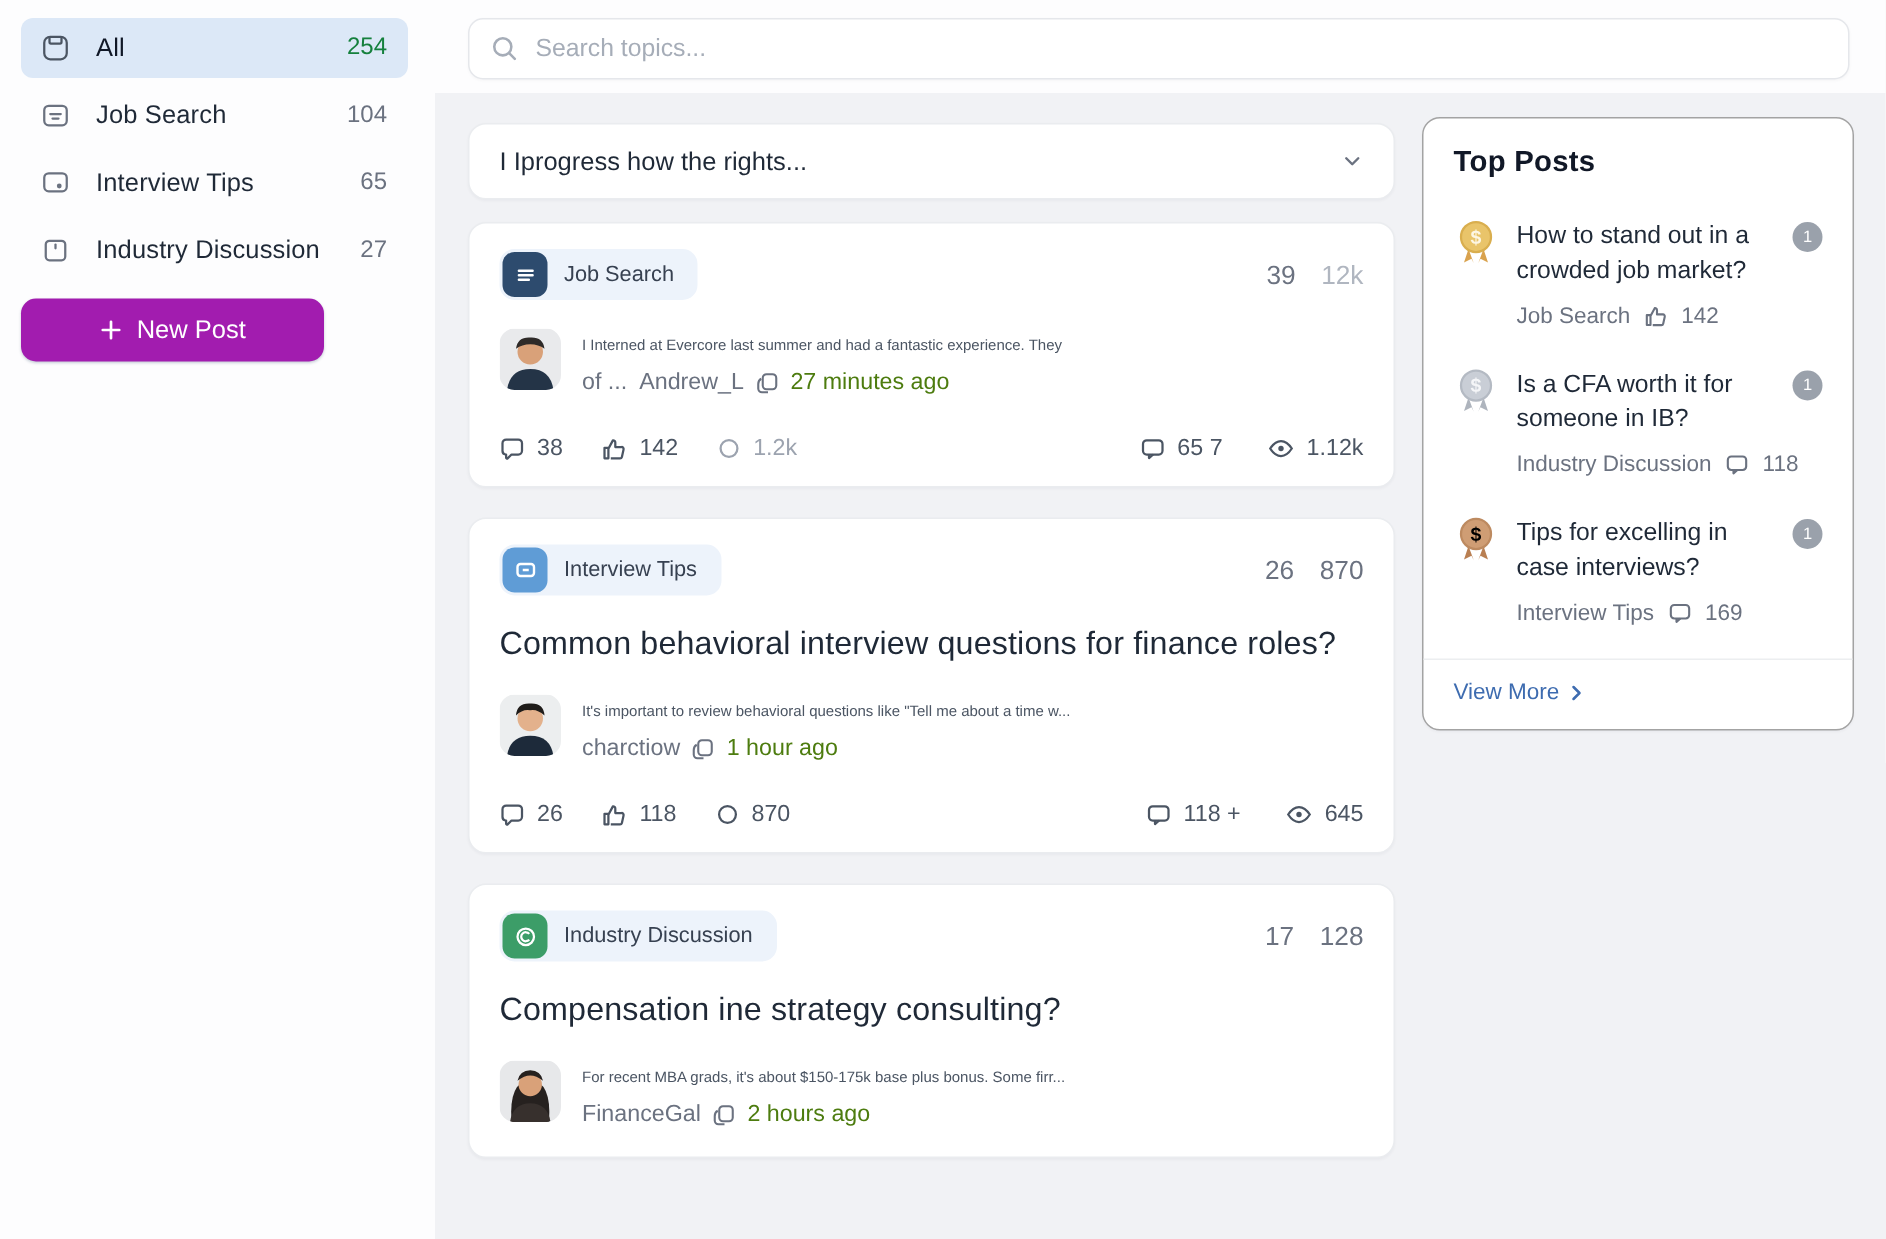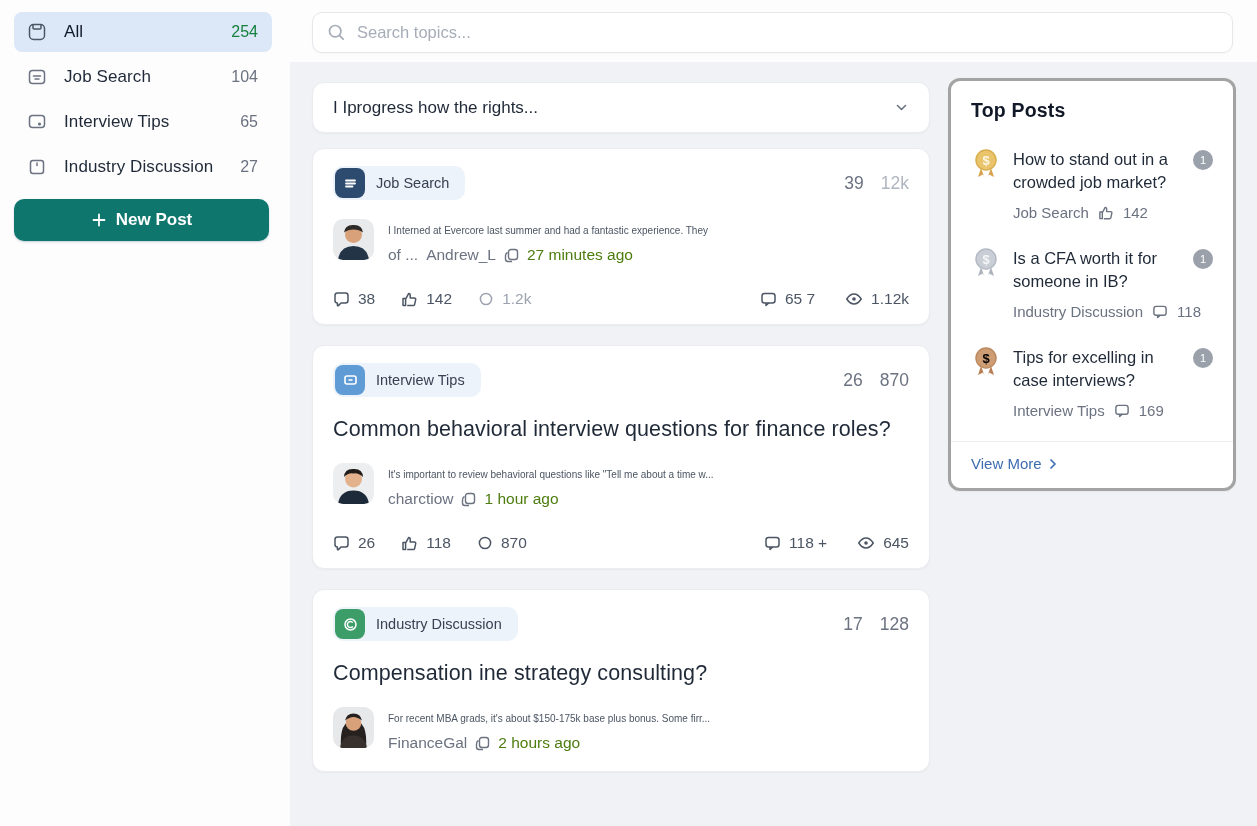--- a/index.html
+++ b/index.html
@@ -10,23 +10,23 @@
 
   
   .sidebar { position:absolute; left:14px; top:12px; width:258px; }
   .side-item { display:flex; align-items:center; height:40px; margin-bottom:5px; padding:0 14px; border-radius:8px; cursor:pointer; }
   .side-item.active { background:#dce8f7; }
   .side-item .s-icon { width:18px; height:18px; margin-right:18px; flex:none; display:flex; }
   .side-item .s-label { font-size:17px; color:#1f2937; flex:1; letter-spacing:.1px; }
   .side-item.active .s-label { color:#111827; }
   .side-item .s-count { font-size:16px; color:#6b7280; }
   .side-item.active .s-count { color:#15803d; }
-  .new-post { margin-top:12px; width:255px; height:42px; background:#0f766e; border:none; border-radius:10px;
+  .new-post { margin-top:12px; width:202px; height:42px; background:#a21caf; border:none; border-radius:10px;
     color:#fff; font-size:17px; display:flex; align-items:center; justify-content:center; gap:9px; cursor:pointer;
-    font-family:inherit; box-shadow:0 1px 2px rgba(30,58,95,.25);font-weight:bold; }
+    font-family:inherit; box-shadow:0 1px 2px rgba(30,58,95,.25); }
 
   
   .searchbar { position:absolute; left:312px; top:12px; width:921px; height:41px; background:#fff;
     border:1px solid #e5e7eb; border-radius:10px; display:flex; align-items:center; padding:0 14px;
     box-shadow:0 1px 2px rgba(16,24,40,.03); }
   .searchbar input { border:none; outline:none; flex:1; font-size:16.5px; color:#374151; background:transparent; font-family:inherit; }
   .searchbar input::placeholder { color:#a6adb8; }
   .searchbar .mag { margin-right:11px; display:flex; }
 
   
@@ -51,21 +51,21 @@
   .excerpt { font-size:10px; color:#4b5563; line-height:24px; white-space:nowrap; }
   .byline { display:flex; align-items:center; gap:8px; font-size:15.5px; color:#6b7280; line-height:24px; }
   .byline .t { color:#4d7c0f; }
   .foot { display:flex; align-items:center; margin-top:23px; }
   .fstat { display:flex; align-items:center; gap:8px; font-size:15.5px; color:#4b5563; margin-right:26px; cursor:pointer; }
   .fstat.muted-val { color:#9ca3af; }
   .foot .right { margin-left:auto; display:flex; align-items:center; }
   .foot .right .fstat { margin-right:0; margin-left:30px; }
 
   
-  .top-posts { position:absolute; left:948px; top:78px; width:288px; background:#fff; border:3px solid #a3a3a3;
+  .top-posts { position:absolute; left:948px; top:78px; width:288px; background:#fff; border:1px solid #a3a3a3;
     border-radius:12px; padding:18px 20px 14px; box-shadow:0 1px 2px rgba(16,24,40,.04); }
   .tp-title { font-size:19.5px; font-weight:600; color:#111827; letter-spacing:.2px; }
   .tp-item { display:flex; gap:12px; margin-top:26px; cursor:pointer; }
   .tp-medal { flex:none; width:30px; display:flex; justify-content:center; }
   .tp-body { flex:1; min-width:0; }
   .tp-head { display:flex; align-items:flex-start; }
   .tp-text { font-size:16.5px; font-weight:500; color:#1f2937; line-height:23px; width:168px; }
   .tp-rank { flex:none; margin-left:auto; width:20px; height:20px; border-radius:50%; background:#9aa1ab;
     color:#fff; font-size:11px; display:flex; align-items:center; justify-content:center; margin-top:2px; }
   .tp-meta { display:flex; align-items:center; gap:9px; font-size:15px; color:#6b7280; margin-top:10px; }

